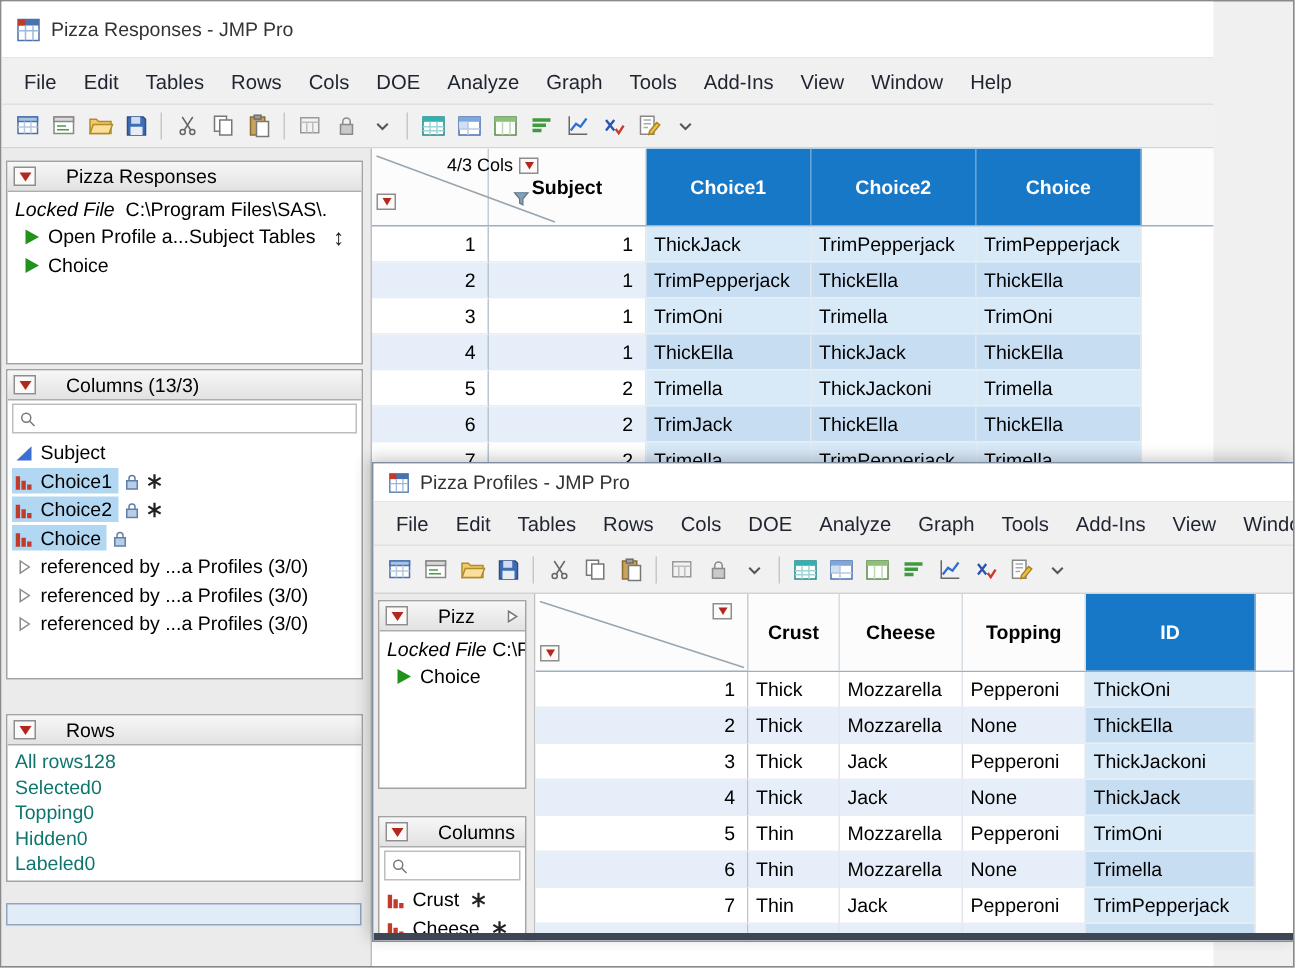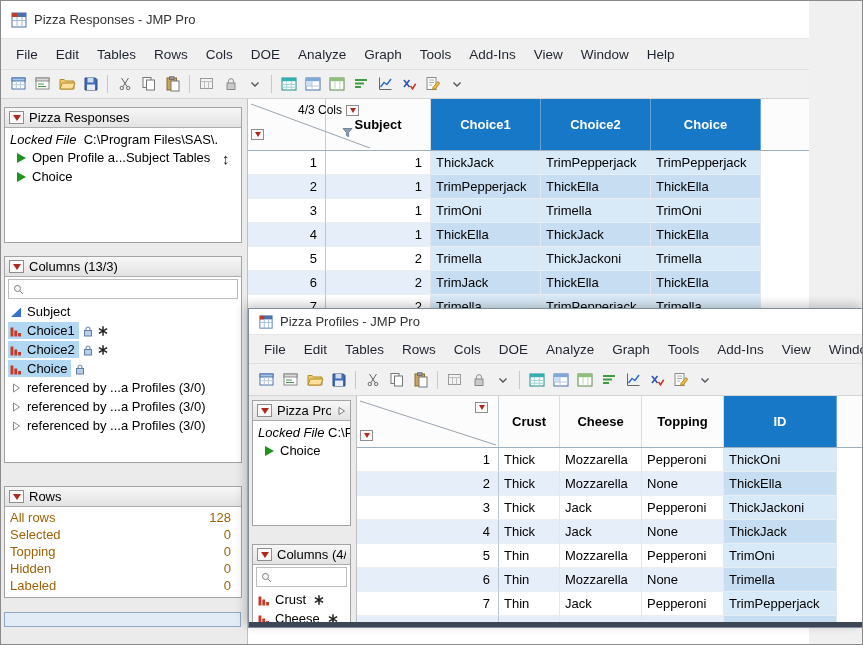--- a/index.html
+++ b/index.html
@@ -21,40 +21,40 @@
 #profWin .toolbar{height:33px}
 .tbtn{flex:none;width:23px;height:23px;display:inline-flex;align-items:center;justify-content:center}
 .tsep{flex:none;width:1px;height:18px;background:#c8c8c8;margin:0 4px}
 .content{position:absolute;left:0;right:0;bottom:0;display:flex}
 #respWin .content{top:98px}
 #profWin .content{top:87px}
 .sidebar{position:relative;background:#ebebeb;border-right:1px solid #c0c0c0;flex:none;overflow:hidden}
 #respWin .sidebar{width:247px}
 #profWin .sidebar{width:108px}
 .panel{background:#fff;border:1px solid #a3a3a3;margin:0 5px 0 3px;overflow:hidden}
-.panel-header{display:flex;align-items:center;gap:5px;height:20px;padding:0 4px;background:linear-gradient(#f7f7f7,#e2e2e2);border-bottom:1px solid #adadad;font-size:13px;color:#000}
+.panel-header{display:flex;align-items:center;gap:20px;height:20px;padding:0 4px;background:linear-gradient(#f7f7f7,#e2e2e2);border-bottom:1px solid #adadad;font-size:13px;color:#000}
 .panel-title{white-space:nowrap;overflow:hidden}
 .panel-arrow{margin-left:auto;display:inline-flex}
 .red-tri-btn{flex:none;width:15px;height:13px;background:#fbfaf8;border:1px solid #8e8e8e;display:inline-flex;align-items:center;justify-content:center}
 .red-tri-btn i{display:block;width:0;height:0;border-left:4px solid transparent;border-right:4px solid transparent;border-top:6px solid #b3281e}
 .red-tri-btn.small{width:13px;height:11px}
 .red-tri-btn.small i{border-left-width:3.5px;border-right-width:3.5px;border-top-width:5px}
 .panel-body{padding:3px 0 0 3px}
 .locked-line{font-size:13px;color:#000;white-space:nowrap;overflow:hidden;padding:1px 2px}
 .locked-line em{font-style:italic}
 .script-line{display:flex;align-items:center;gap:6px;font-size:13px;padding:2px 2px 2px 9px;white-space:nowrap;overflow:hidden}
 .green-tri{flex:none;width:0;height:0;border-top:5px solid transparent;border-bottom:5px solid transparent;border-left:9px solid #21921b}
 .searchbox{display:flex;align-items:center;gap:4px;height:20px;margin:2px 3px;border:1px solid #bdbdbd;background:#fff;padding:0 4px}
 .searchbox input{border:none;outline:none;flex:1;font-size:12px;min-width:0;font-family:inherit;background:transparent}
 .col-list{padding-top:1px}
 .col-item{display:flex;align-items:center;height:19px;padding:0 3px;font-size:13px;white-space:nowrap;overflow:hidden}
 .ciwrap{display:inline-flex;align-items:center;gap:5px;padding:1px 4px 1px 2px}
 .ciwrap.sel{background:#b1d7f3}
 .cibadge{display:inline-flex;margin-left:3px}
-.stat-row{display:flex;justify-content:space-between;align-items:center;height:17px;padding:0 10px 0 5px;font-size:13px;color:#a16207}
+.stat-row{display:flex;align-items:center;height:17px;padding:0 10px 0 5px;font-size:13px;color:#0f766e}
 .status-strip{height:15px;margin:14px 6px 0 3px;background:#e2ecf7;border:1px solid #8fa6c2}
 .tablearea{position:relative;flex:1;background:#fff;overflow:hidden}
 .grid-header{position:relative;display:flex;height:52px;background:#fcfcfc;border-bottom:1px solid #9db0c0}
 .corner{position:relative;flex:none;border-right:1px solid #c3cdd6;z-index:2}
 #respWin .corner{width:78px}
 #profWin .corner{width:142px}
 .diag{position:absolute;top:0;left:0;pointer-events:none;z-index:3;overflow:visible}
 .corner-label{position:absolute;z-index:4;top:4px;left:50px;display:flex;align-items:center;gap:4px;font-size:12px;color:#000;white-space:nowrap}
 .funnel{position:absolute;z-index:4;top:27px;left:93px;display:inline-flex}
 .corner-rows-btn{position:absolute;z-index:4;left:3px;top:30px}
@@ -256,21 +256,21 @@
               <span class="green-tri"></span>
               <span>Open Profile a...Subject Tables</span>
             </div>
             <div class="script-line">
               <span class="green-tri"></span>
               <span>Choice</span>
             </div>
           </div>
         </div>
 
-        <div class="panel" style="margin-top:13px;height:207px">
+        <div class="panel" style="margin-top:3px;height:207px">
           <div class="panel-header">
             <span class="red-tri-btn">
                 <i></i>
               </span>
             <span class="panel-title">Columns (13/3)</span>
           </div>
           <div class="searchbox">
             <span style="display:inline-flex">
                 <svg width="11" height="11" viewBox="0 0 11 11">
                   <circle cx="4.5" cy="4.5" r="3" fill="none" stroke="#777"></circle>

